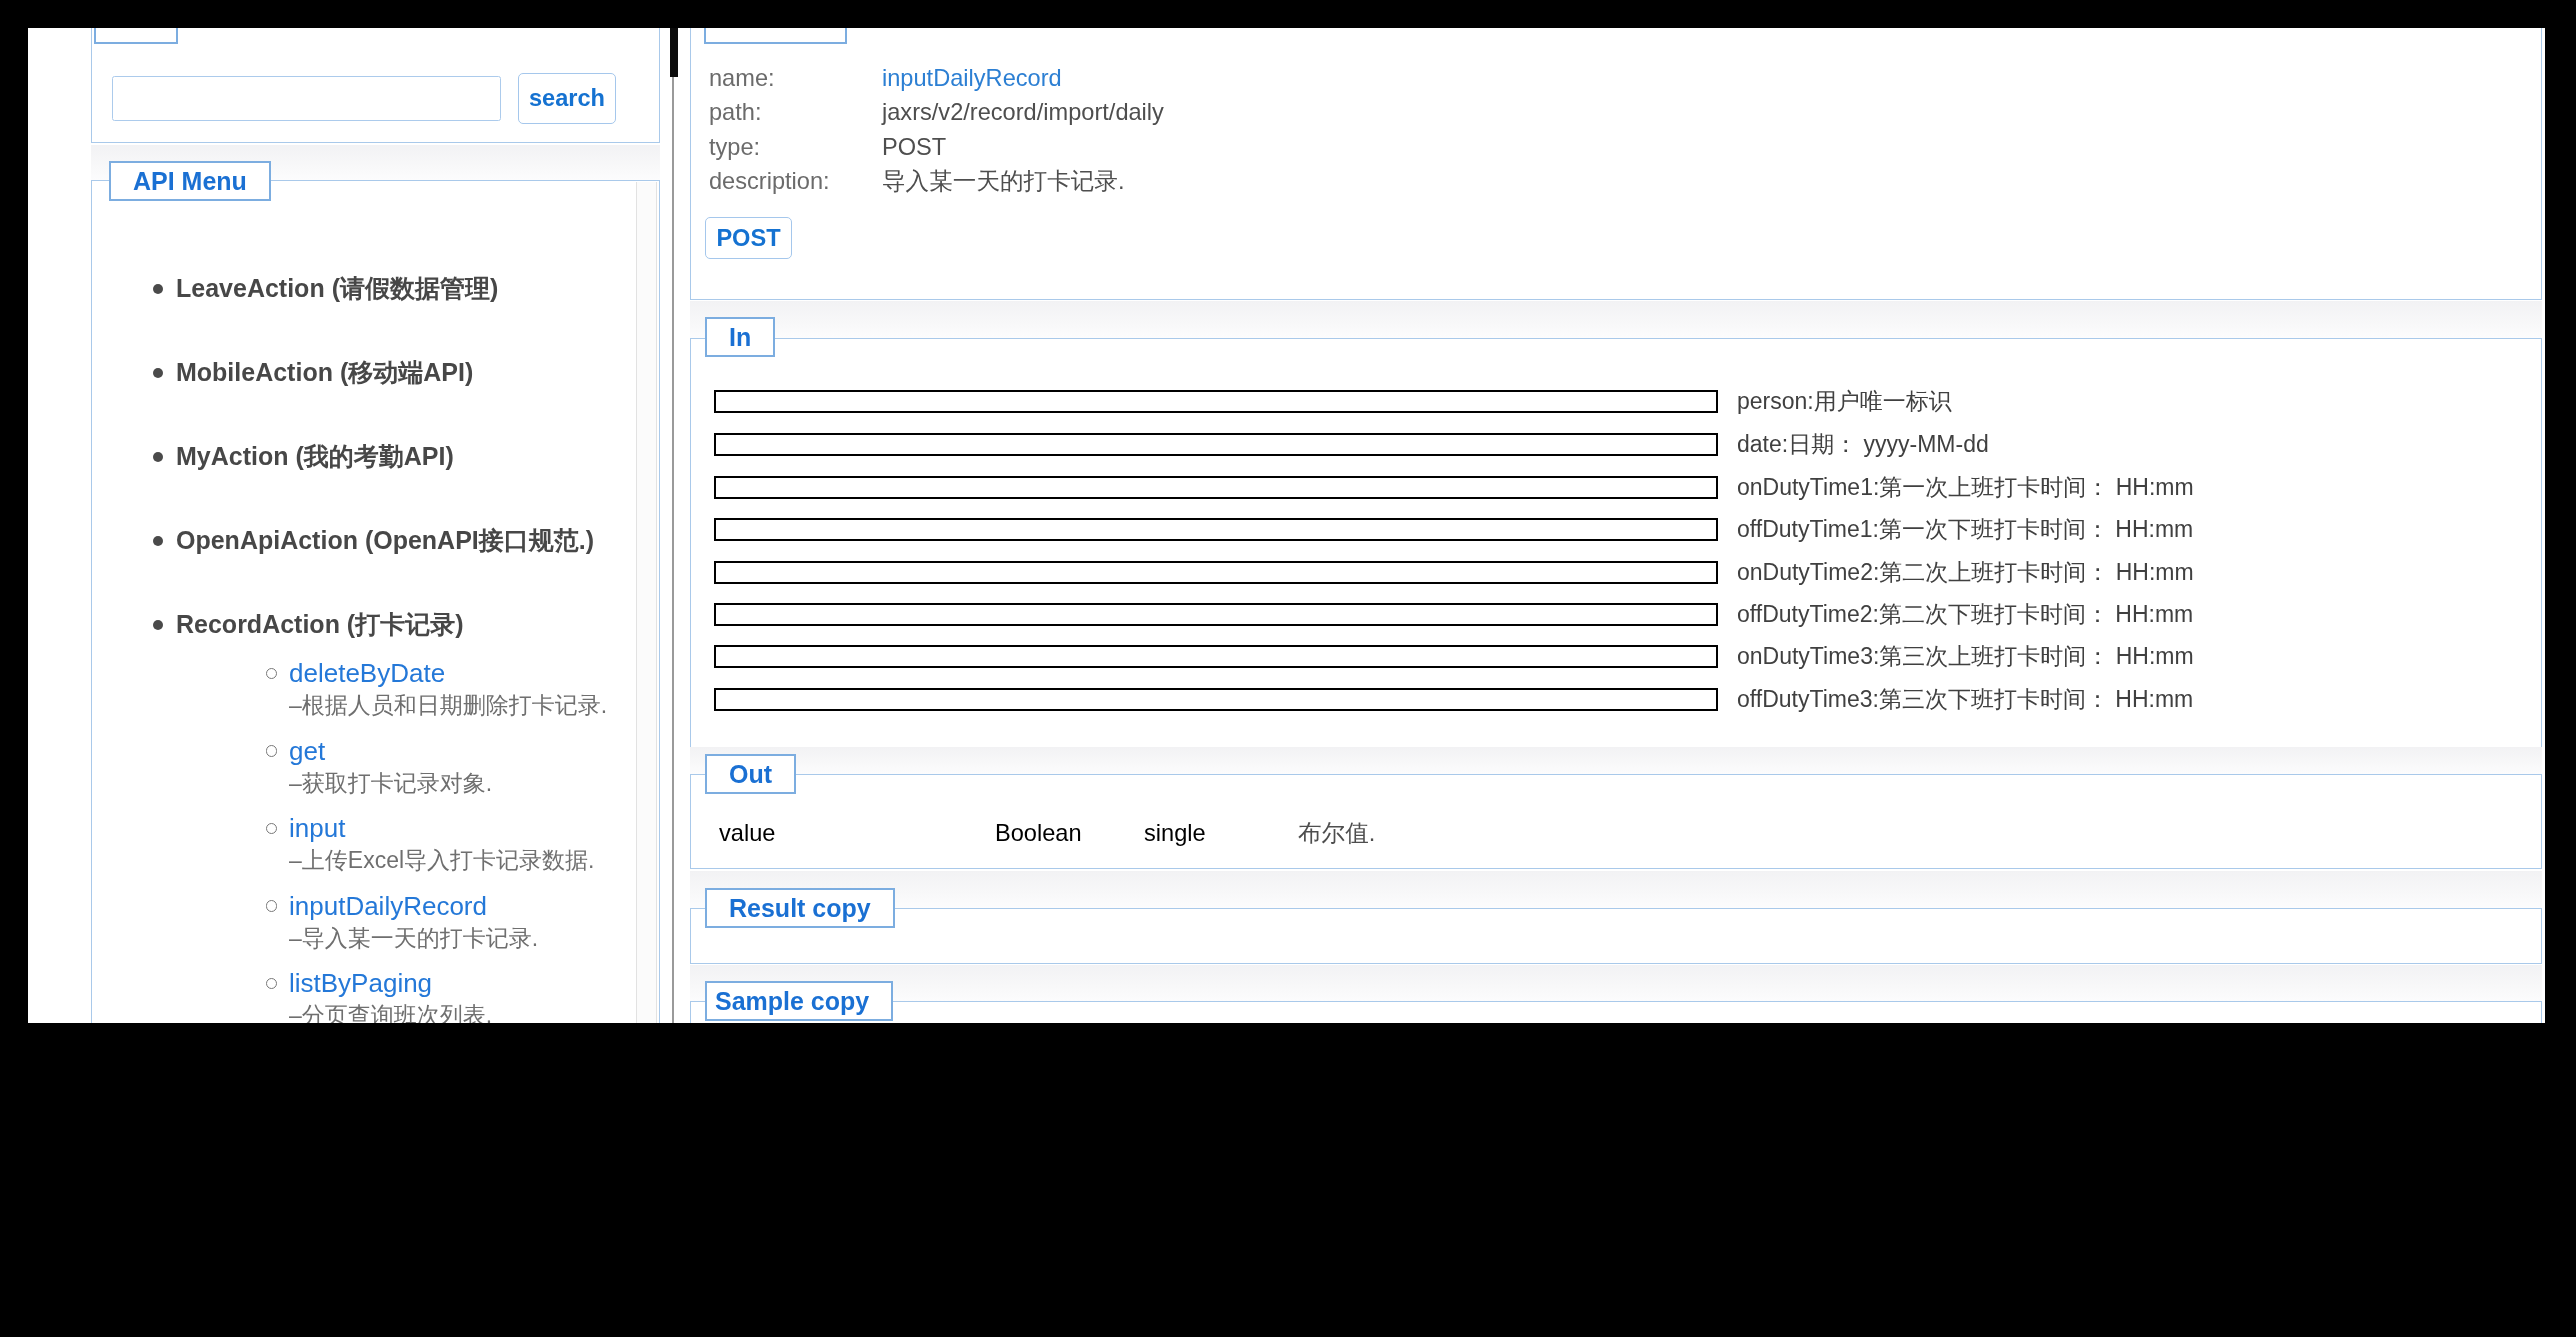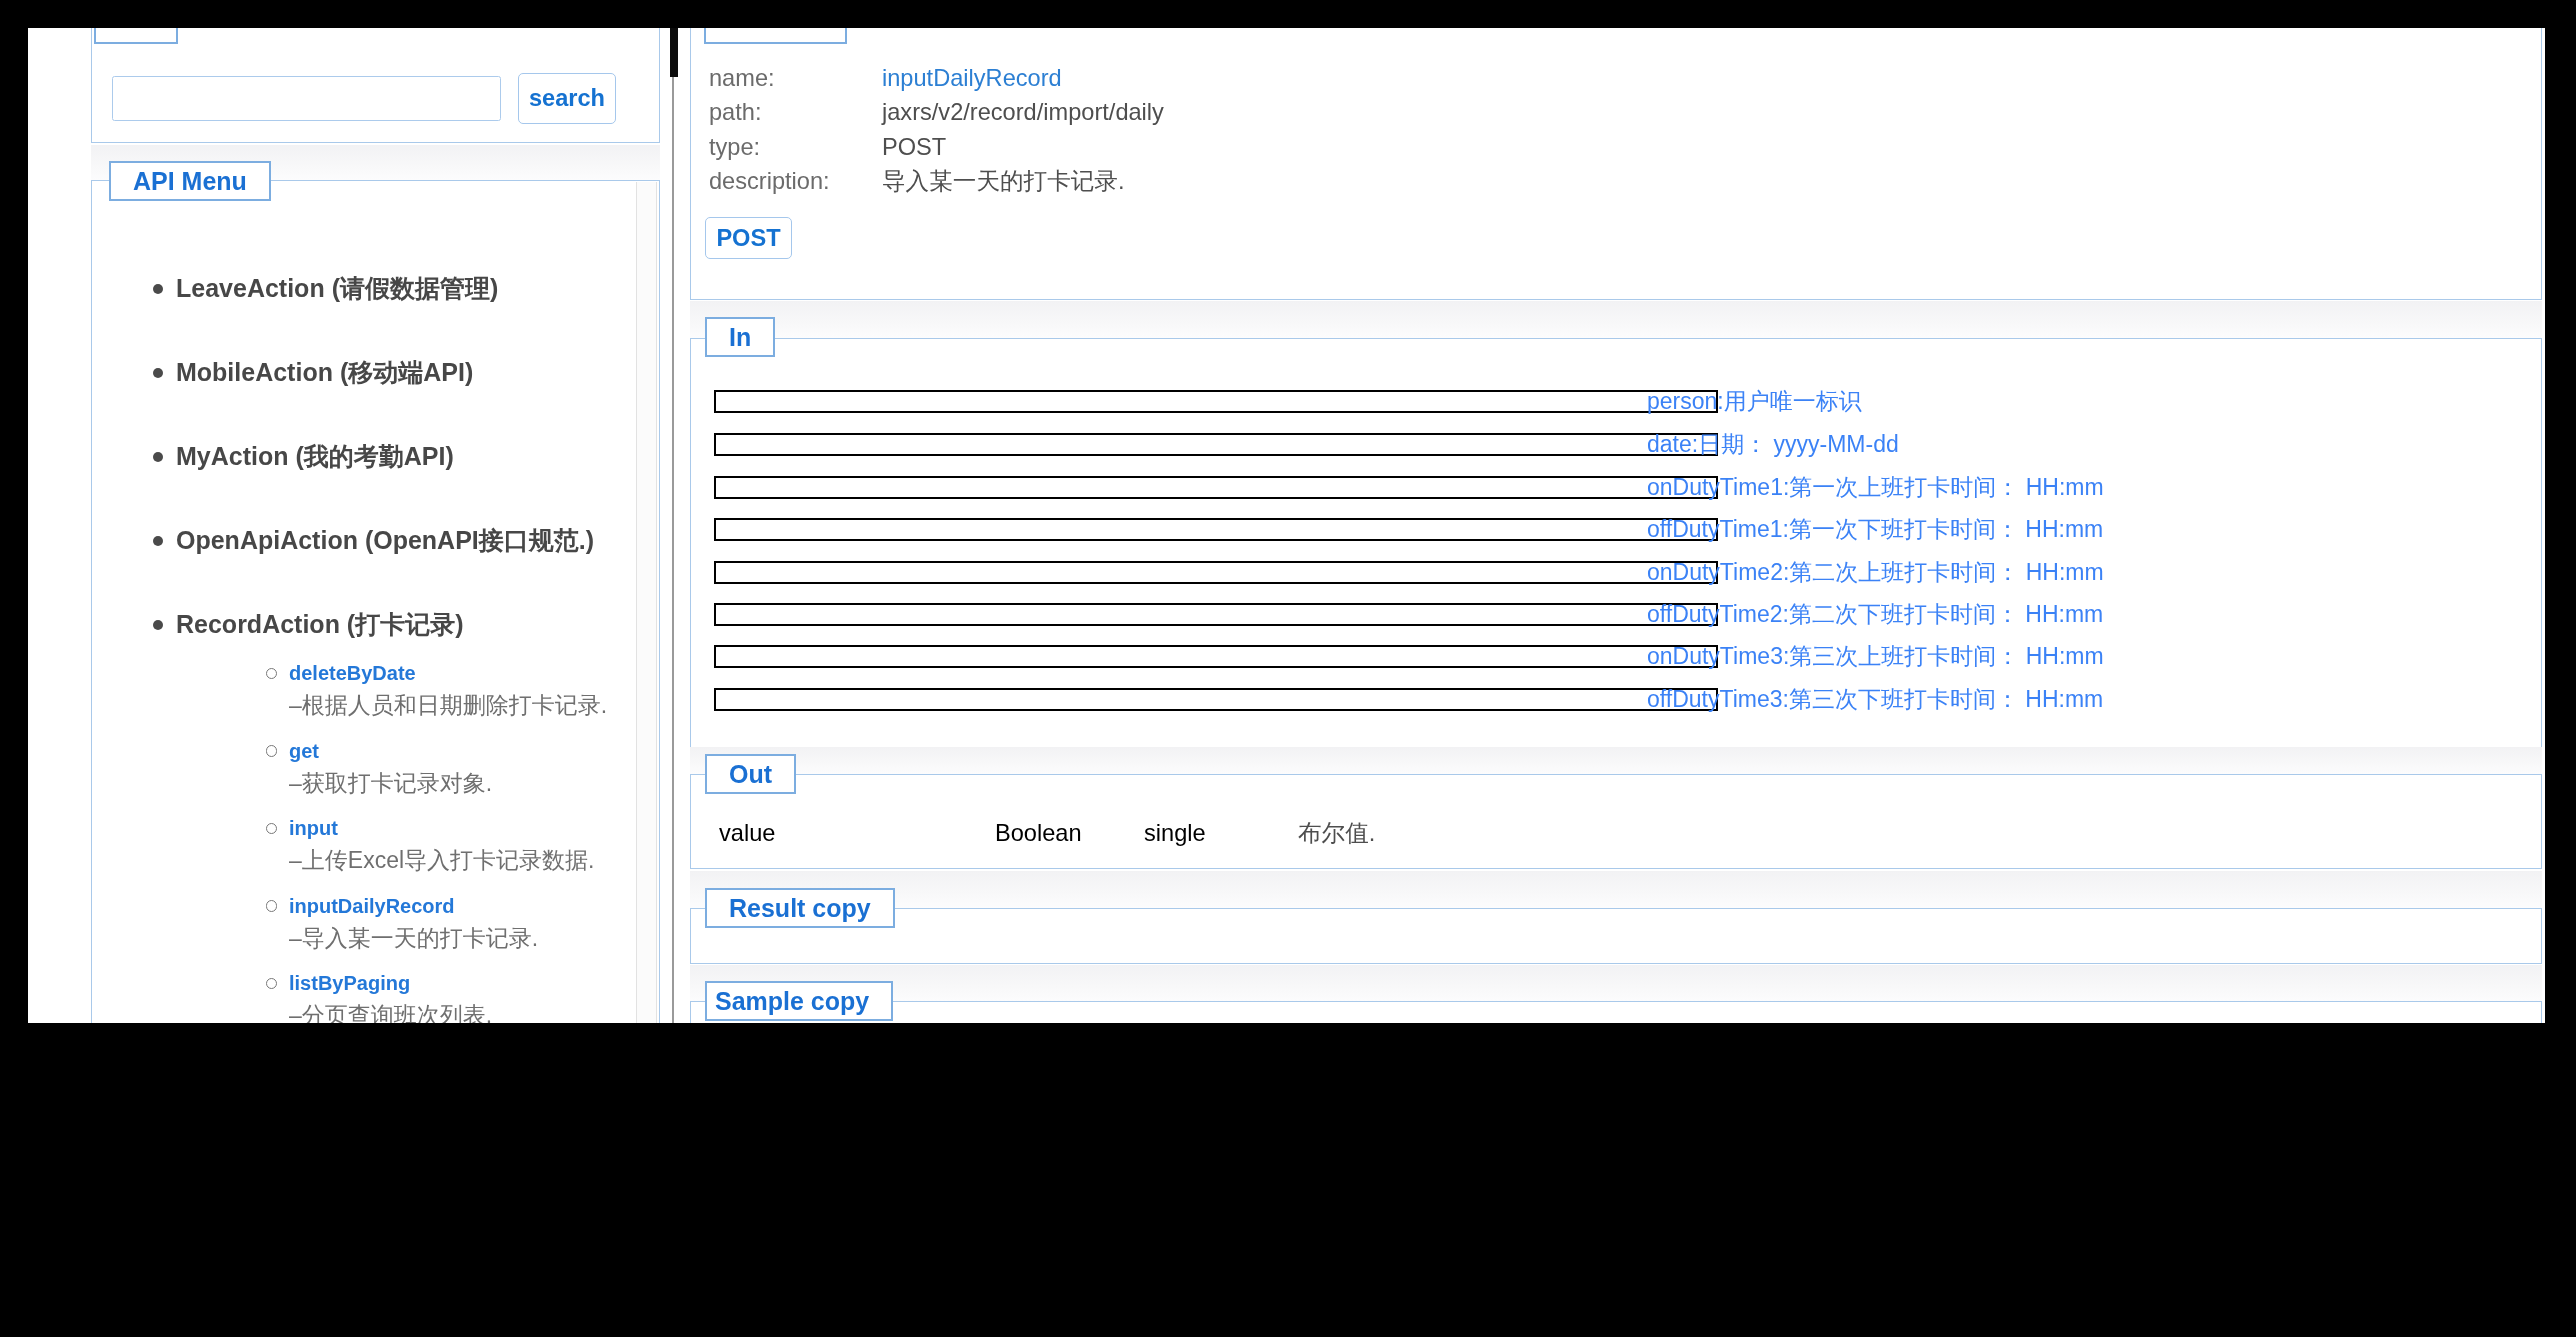--- a/index.html
+++ b/index.html
@@ -27,41 +27,41 @@
   .menu{position:absolute;left:63px;top:243px;width:543px;list-style:none;margin:0;padding:0;}
   .menu>li{position:relative;padding-left:85px;margin-bottom:50px;font-size:25px;line-height:34px;
            color:#474747;font-weight:600;}
   .menu>li::before{content:"";position:absolute;left:62px;top:12.6px;width:10px;height:10px;border-radius:50%;
            background:#4a4a4a;}
   .menu .it{}
   .submenu{list-style:none;margin:15px 0 0 0;padding:0;font-weight:400;}
   .submenu>li{position:relative;padding-left:113px;margin-bottom:13.5px;}
   .submenu>li::before{content:"";position:absolute;left:90px;top:11.8px;width:9.3px;height:9.3px;border-radius:50%;
            background:transparent;border:1.7px solid #787878;}
-  .sublink{display:block;color:#2478d8;font-size:20px;line-height:34px;font-weight:700;text-decoration:none;}
+  .sublink{display:block;color:#2478d8;font-size:26px;line-height:34px;font-weight:400;text-decoration:none;}
   .subdesc{display:block;color:#6f6f6f;font-size:23px;line-height:30px;font-weight:400;}
 
   .sb-track{position:absolute;left:608px;top:154px;width:21px;height:1128px;background:#fbfbfb;
             border-left:0.8px solid #e2e2e2;border-right:0.8px solid #e2e2e2;}
   .sb-thumb{position:absolute;left:611px;top:1167px;width:16px;height:177px;background:#c3c3c6;border-radius:8.4px;}
 
   .divider{position:absolute;left:644px;top:0;width:1.7px;height:1282px;background:#9a9a9a;}
   .main-thumb{position:absolute;left:642px;top:0;width:7.6px;height:49px;background:#0c0c0c;}
 
   
   .kv-row{position:absolute;left:681px;font-size:23.6px;line-height:34px;}
   .kv-label{position:absolute;left:0;color:#6b6b6b;}
   .kv-value{position:absolute;left:173px;color:#4e4e4e;white-space:nowrap;}
   .kv-value a, a.val-link{color:#2c7fd3;text-decoration:none;}
   #post-btn{left:677px;top:189px;width:87px;height:42px;}
 
   
   .param-input{position:absolute;left:686px;width:1004px;height:23px;border:2.5px solid #000;background:#fff;
                font-size:18.5px;padding:0 6.7px;outline:none;}
-  .param-label{position:absolute;left:1619px;font-size:23px;line-height:23px;color:#3b82f6;white-space:nowrap;text-align:right;}
+  .param-label{position:absolute;left:1709px;font-size:23px;line-height:23px;color:#404040;white-space:nowrap;text-align:right;}
 
   
   .out-cell{position:absolute;top:788px;font-size:23.6px;line-height:34px;color:#000000;white-space:nowrap;}
 
   
   .sample-heading{position:absolute;left:691px;top:1047px;font-size:22px;font-weight:bold;color:#1677d4;}
   .code{position:absolute;left:691px;top:1124px;font-size:23px;line-height:35px;color:#6a6a6a;white-space:pre;}
 
   .arrow-svg{position:absolute;left:379px;top:1098px;}
 </style>

